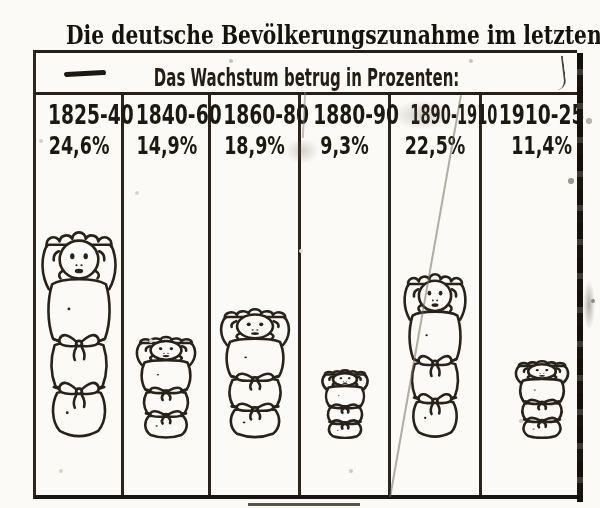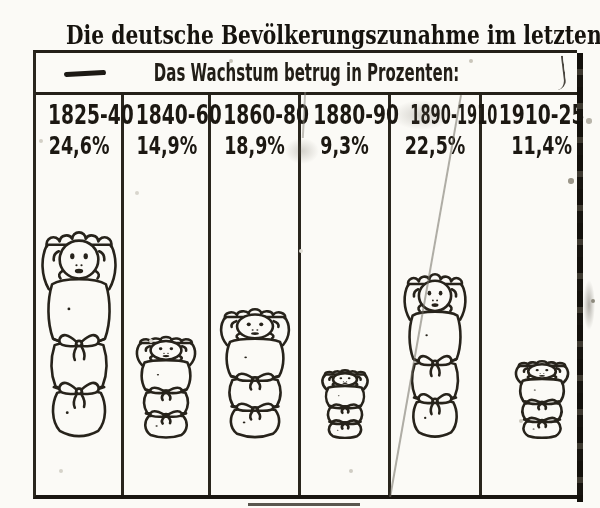--- a/index.html
+++ b/index.html
@@ -20,21 +20,21 @@
     border-top:3px solid #242018;border-left:3px solid #2a261e;
     border-bottom:4px solid #1a1611;
   }
   .right-border{
     position:absolute;right:-6px;top:0;width:6px;height:449px;
     background:repeating-linear-gradient(180deg,#14110c 0 16px,#3d3930 16px 22px,#181510 22px 34px);
   }
   .legend-row{
     position:relative;height:42px;box-sizing:border-box;
     border-bottom:3px solid #242018;
-    display:flex;align-items:center;justify-content:center;
+    display:flex;align-items:flex-end;justify-content:center;
   }
   .legend-dash{
     position:absolute;left:28px;top:18px;width:42px;height:5px;
     background:#1c1914;border-radius:3px;transform:rotate(-3deg);
   }
   .legend-curve{
     position:absolute;right:12px;top:3px;width:10px;height:34px;
     border-right:2px solid #2a261e;border-radius:0 0 10px 0;transform:rotate(-7deg);opacity:.85;
   }
   .legend-label{

